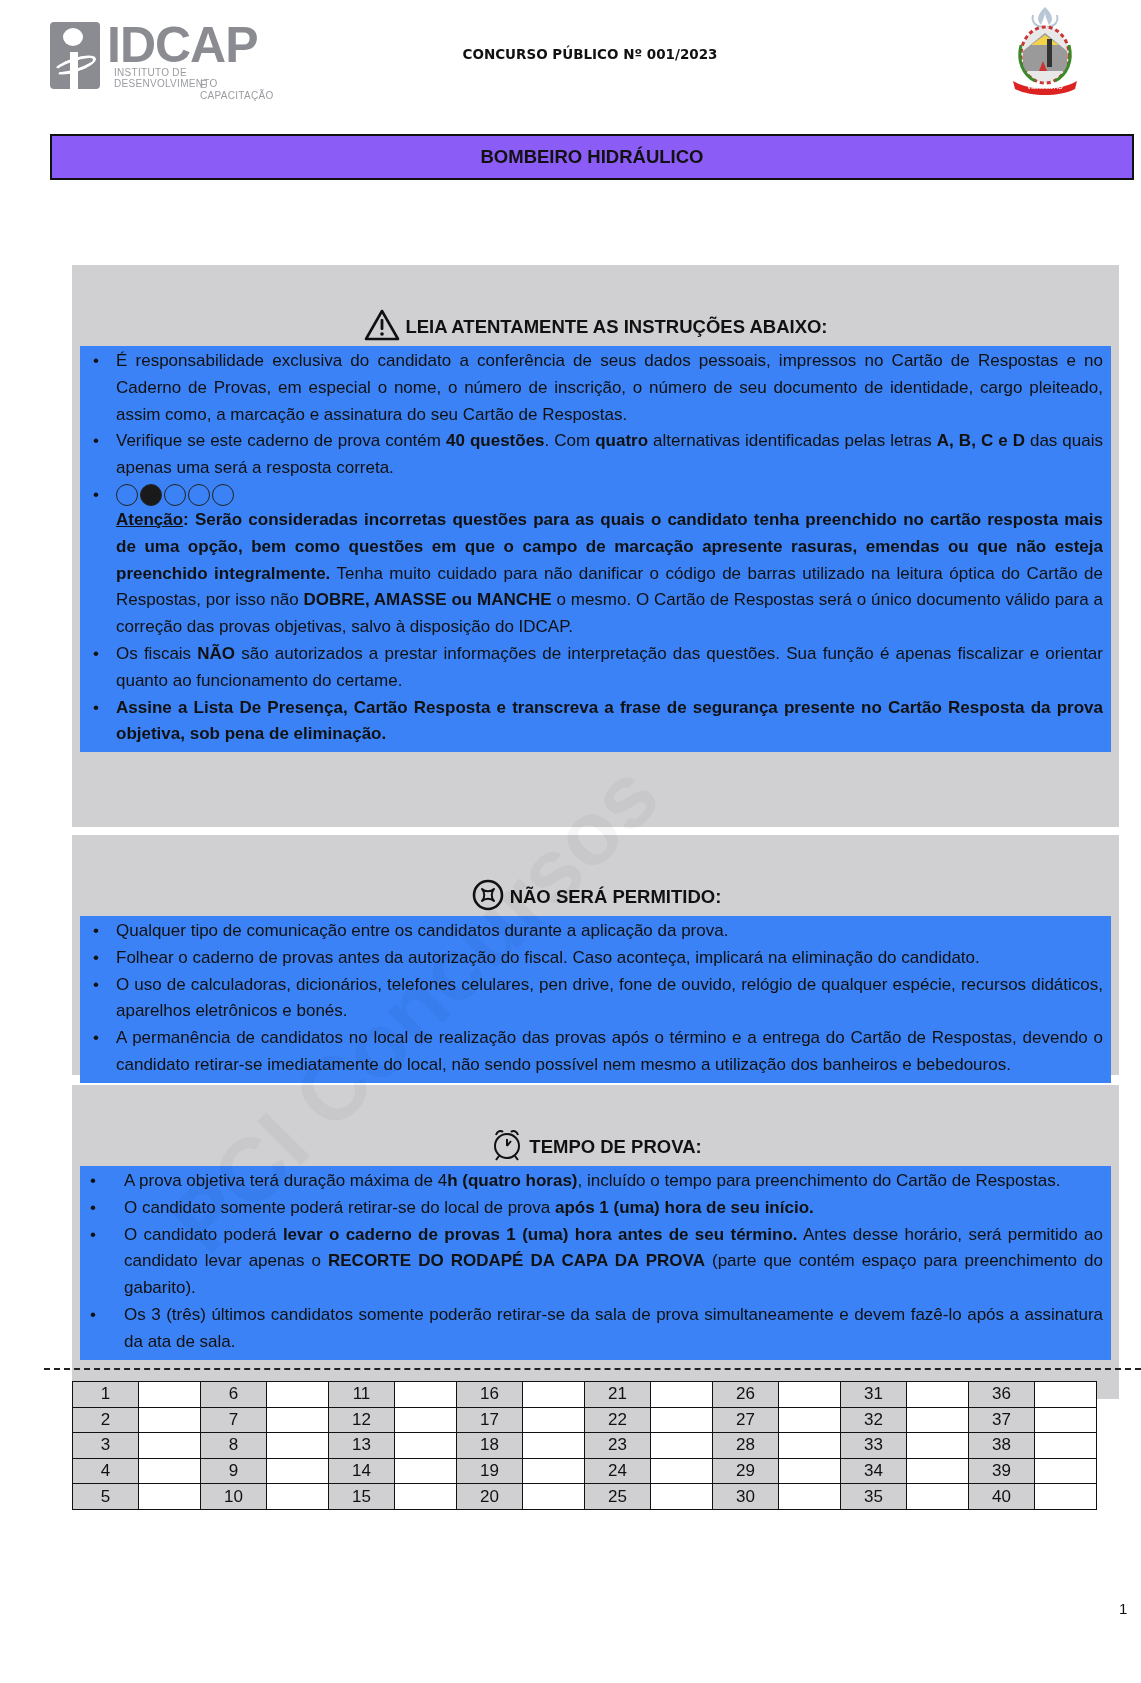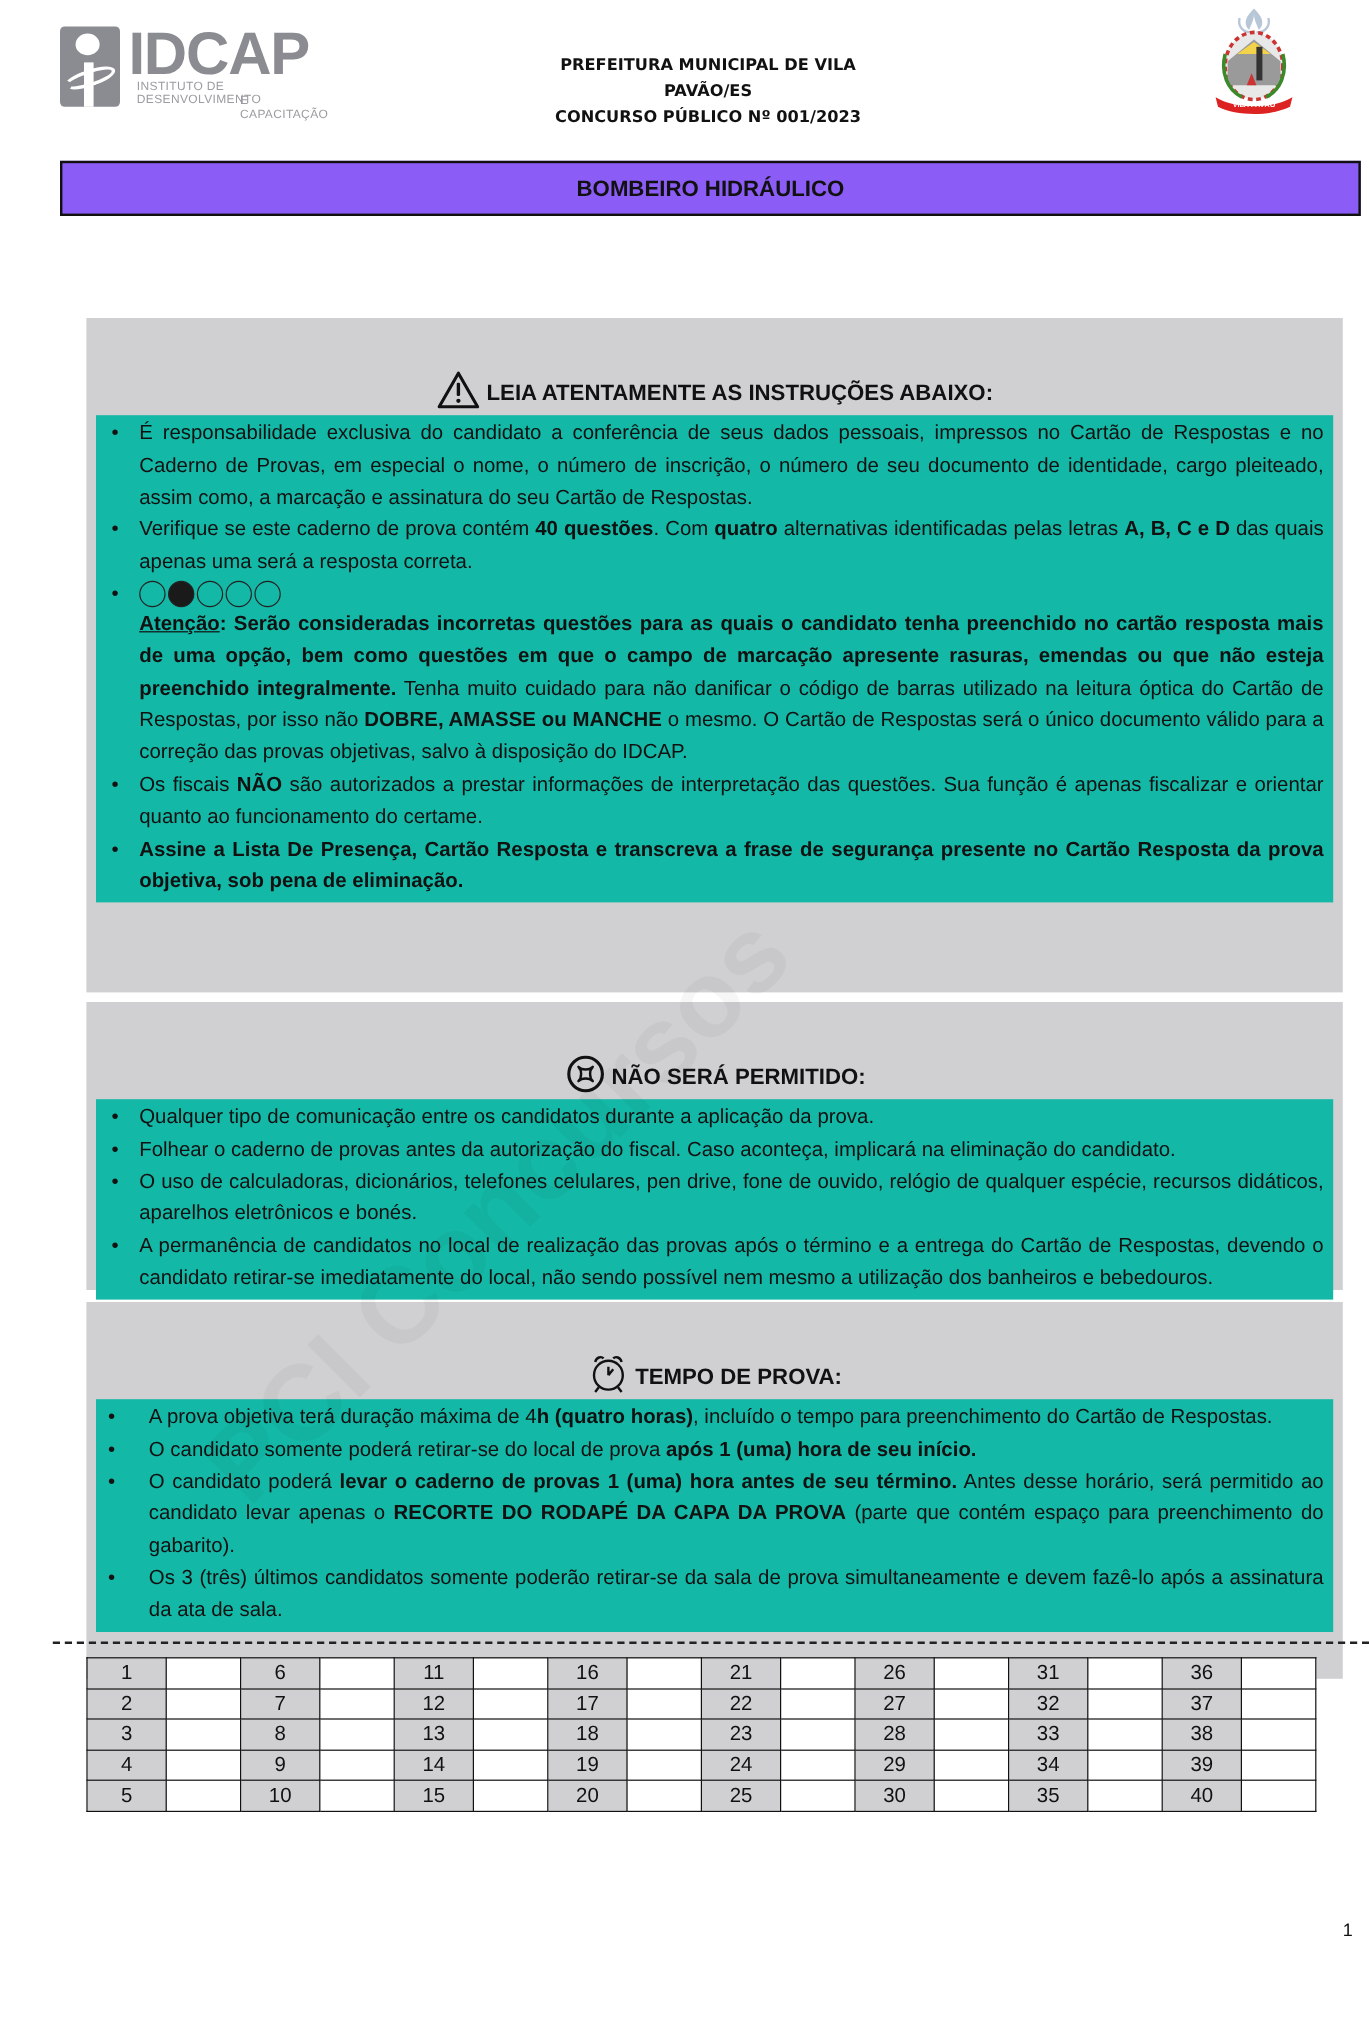--- a/index.html
+++ b/index.html
@@ -18,21 +18,21 @@
 
   .org { position: absolute; left: 440px; top: 43px; width: 300px; text-align: center; font-family: "DejaVu Sans", sans-serif; font-weight: bold; font-size: 13.5px; line-height: 22px; color: #111; }
 
   .crest { position: absolute; left: 1005px; top: 5px; width: 80px; height: 92px; }
 
   .title-box { position: absolute; left: 50px; top: 134px; width: 1084px; height: 46px; border: 2px solid #111; background: #8b5cf6; display: flex; align-items: center; justify-content: center; font-weight: bold; font-size: 18.5px; }
 
   
   .section { position: absolute; left: 72px; width: 1047px; background: #d0cfd2; padding: 0 8px 8px 8px; }
   .section-head { height: 38px; display: flex; align-items: center; justify-content: center; font-weight: bold; font-size: 18.5px; gap: 4px; margin-top: 43px; }
-  .section-body { background: #14b8a6; padding: 2px 8px 4px 0; }
+  .section-body { background: #3b82f6; padding: 2px 8px 4px 0; }
   .section ul { list-style: none; }
   .section li { position: relative; padding-left: 36px; font-size: 17px; line-height: 26.8px; text-align: justify; }
   .section li::before { content: "\2022"; position: absolute; left: 13px; top: 0; font-size: 17px; }
   .section li.wide::before { left: 10px; }
   .section li.wide { padding-left: 44px; }
   .section li p { text-align: justify; }
   b { font-weight: bold; }
   u { text-decoration: underline; }
 
   .bubbles { display: flex; gap: 2px; padding: 2px 0 1px 0; }
@@ -64,21 +64,20 @@
     <div class="hole"></div>
       <div class="slot"></div>
       <div class="swoosh"></div>
   </div>
   <div class="logo-word">IDCAP</div>
   <div class="logo-sub1">INSTITUTO DE DESENVOLVIMENTO</div>
   <div class="logo-sub2">E CAPACITAÇÃO</div>
 </div>
 
 <div class="org">
-  <div>PREFEITURA MUNICIPAL DE VILA PAVÃO/ES</div>
   <div>CONCURSO PÚBLICO Nº 001/2023</div>
 </div>
 
 <div class="crest">
   <svg width="80" height="92" viewBox="0 0 80 92">
     <path d="M40 2 C34 8 30 14 36 20 C38 14 40 12 40 6 C40 12 42 14 44 20 C50 14 46 8 40 2Z" fill="#b8c7d8"></path>
     <path d="M28 10 C26 18 32 22 38 22 M52 10 C54 18 48 22 42 22" stroke="#b8c7d8" stroke-width="2" fill="none"></path>
     <ellipse cx="40" cy="50" rx="24" ry="28" fill="#e8e8e8" stroke="#c33" stroke-width="3" stroke-dasharray="4 3"></ellipse>
     <path d="M18 46 L40 28 L62 46 L62 66 L18 66 Z" fill="#9a9a9a"></path>
     <path d="M26 40 L40 30 L54 40" fill="#f3d34a"></path>

